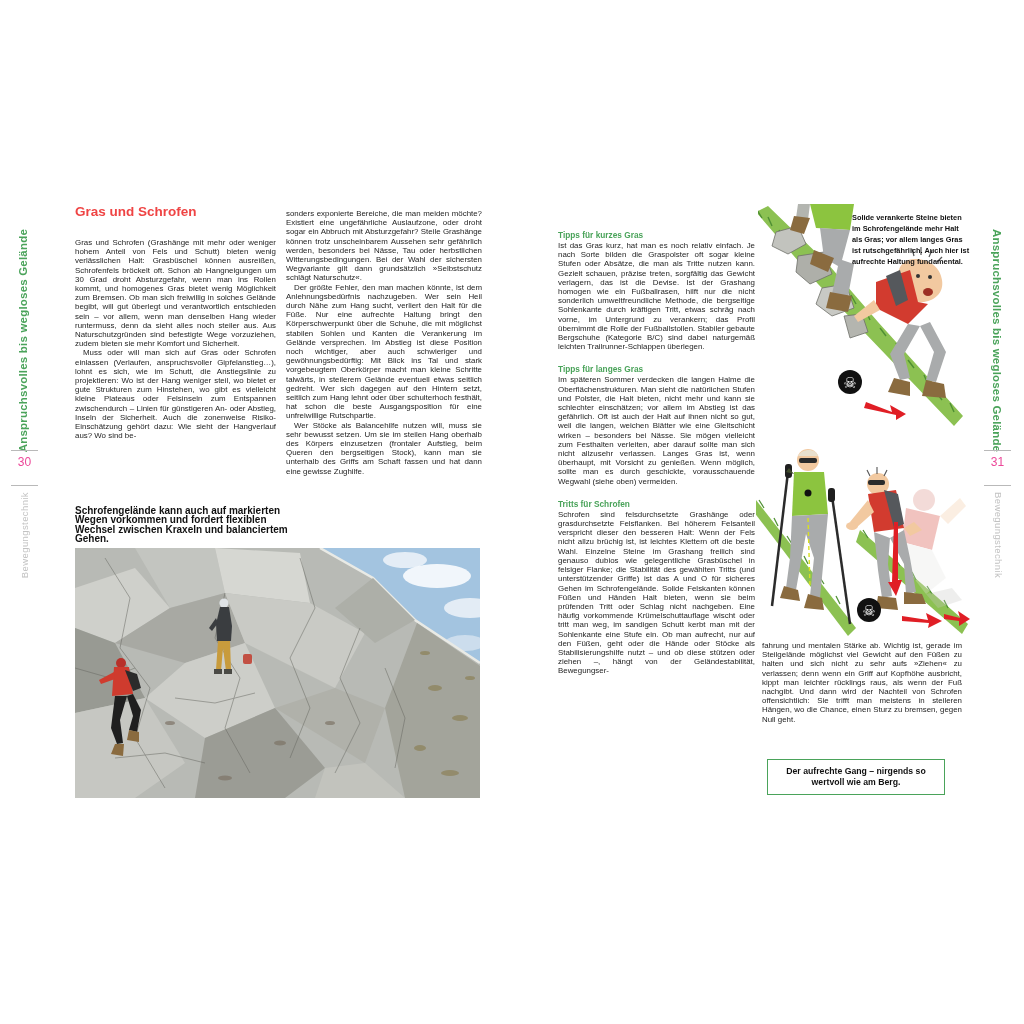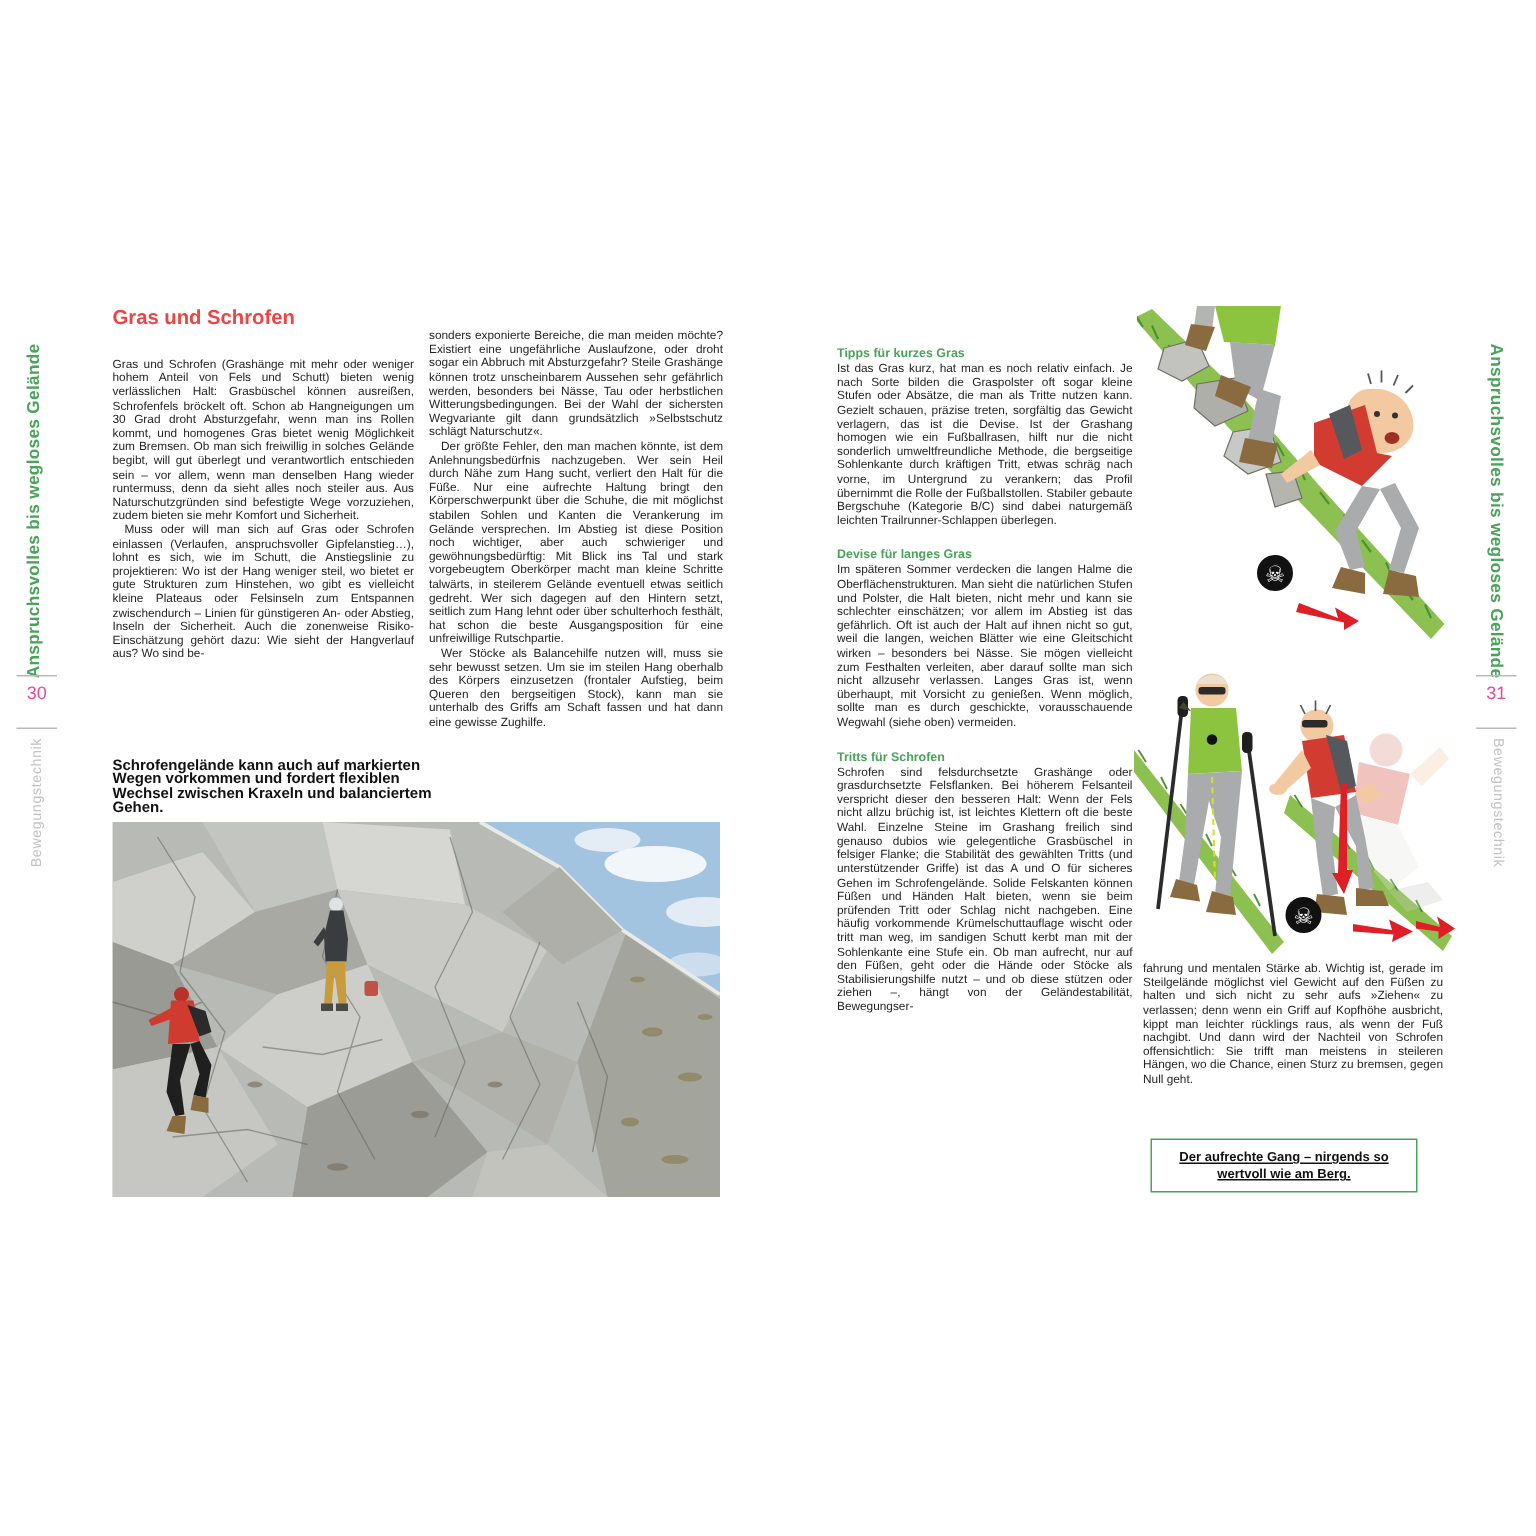--- a/index.html
+++ b/index.html
@@ -22,21 +22,21 @@
   .body-text p.indent{text-indent:8px;}
   .main-head{font-size:13.5px;font-weight:bold;color:#ef4444;margin:0;}
   .tip-head{font-size:8.3px;font-weight:bold;color:#4aa35a;margin:16px 0 1px 0;line-height:10px;}
   .tip-body{margin:0 0 0 0;}
   .tip-gap{margin-top:13px;}
   .photo-caption{font-size:10px;font-weight:bold;line-height:9.4px;color:#111;}
   .ill-caption{font-size:7.4px;font-weight:bold;line-height:11.1px;color:#111;}
   .callout{
     border:1.5px solid #4aa35a;background:#fff;
     font-size:8.7px;font-weight:bold;line-height:11px;text-align:center;
-    padding:6px 8px;color:#111;text-decoration:underline;
+    padding:6px 8px;color:#111;
   }
 </style>
 </head>
 <body>
 
 <div>
 
   <div class="abs" style="left:17px;top:229px;">
     <span class="vert-up side-title">Anspruchsvolles bis wegloses Gelände</span>
   </div>
@@ -57,21 +57,21 @@
     <span class="vert-down side-sub">Bewegungstechnik</span>
   </div>
 
   <h1 class="abs main-head" style="left:75px;top:204px;">Gras und Schrofen</h1>
 
   <div class="abs body-text" style="left:75px;top:238px;width:201px;">
     <p>Gras und Schrofen (Grashänge mit mehr oder weniger hohem Anteil von Fels und Schutt) bieten wenig verlässlichen Halt: Grasbüschel können ausreißen, Schrofenfels bröckelt oft. Schon ab Hangneigungen um 30 Grad droht Absturzgefahr, wenn man ins Rollen kommt, und homogenes Gras bietet wenig Möglichkeit zum Bremsen. Ob man sich freiwillig in solches Gelände begibt, will gut überlegt und verantwortlich entschieden sein – vor allem, wenn man denselben Hang wieder runtermuss, denn da sieht alles noch steiler aus. Aus Naturschutzgründen sind befestigte Wege vorzuziehen, zudem bieten sie mehr Komfort und Sicherheit.</p>
     <p class="indent">Muss oder will man sich auf Gras oder Schrofen einlassen (Verlaufen, anspruchsvoller Gipfelanstieg…), lohnt es sich, wie im Schutt, die Anstiegslinie zu projektieren: Wo ist der Hang weniger steil, wo bietet er gute Strukturen zum Hinstehen, wo gibt es vielleicht kleine Plateaus oder Felsinseln zum Entspannen zwischendurch – Linien für günstigeren An- oder Abstieg, Inseln der Sicherheit. Auch die zonenweise Risiko-Einschätzung gehört dazu: Wie sieht der Hangverlauf aus? Wo sind be-</p>
   </div>
 
-  <div class="abs body-text" style="left:286px;top:219px;width:196px;">
+  <div class="abs body-text" style="left:286px;top:209px;width:196px;">
     <p>sonders exponierte Bereiche, die man meiden möchte? Existiert eine ungefährliche Auslaufzone, oder droht sogar ein Abbruch mit Absturzgefahr? Steile Grashänge können trotz unscheinbarem Aussehen sehr gefährlich werden, besonders bei Nässe, Tau oder herbstlichen Witterungsbedingungen. Bei der Wahl der sichersten Wegvariante gilt dann grundsätzlich »Selbstschutz schlägt Naturschutz«.</p>
     <p class="indent">Der größte Fehler, den man machen könnte, ist dem Anlehnungsbedürfnis nachzugeben. Wer sein Heil durch Nähe zum Hang sucht, verliert den Halt für die Füße. Nur eine aufrechte Haltung bringt den Körperschwerpunkt über die Schuhe, die mit möglichst stabilen Sohlen und Kanten die Verankerung im Gelände versprechen. Im Abstieg ist diese Position noch wichtiger, aber auch schwieriger und gewöhnungsbedürftig: Mit Blick ins Tal und stark vorgebeugtem Oberkörper macht man kleine Schritte talwärts, in steilerem Gelände eventuell etwas seitlich gedreht. Wer sich dagegen auf den Hintern setzt, seitlich zum Hang lehnt oder über schulterhoch festhält, hat schon die beste Ausgangsposition für eine unfreiwillige Rutschpartie.</p>
     <p class="indent">Wer Stöcke als Balancehilfe nutzen will, muss sie sehr bewusst setzen. Um sie im steilen Hang oberhalb des Körpers einzusetzen (frontaler Aufstieg, beim Queren den bergseitigen Stock), kann man sie unterhalb des Griffs am Schaft fassen und hat dann eine gewisse Zughilfe.</p>
   </div>
 
   <div class="abs photo-caption" style="left:75px;top:506px;width:215px;">Schrofengelände kann auch auf markierten Wegen vorkommen und fordert flexiblen Wechsel zwischen Kraxeln und balanciertem Gehen.</div>
 
   <div class="abs" style="left:75px;top:548px;width:405px;height:250px;">
     <svg width="405" height="250" viewBox="0 0 405 250">
       <rect x="0" y="0" width="405" height="250" fill="#bfc1bd"></rect>
@@ -147,21 +147,21 @@
         <path d="M40,196 L36,206 L48,208 L49,196 Z" fill="#8a6b3f"></path>
         <path d="M52,148 L58,168 L54,182 L62,184 L66,162 L58,146 Z" fill="#1f1f1f"></path>
         <path d="M54,182 L52,192 L64,194 L64,184 Z" fill="#8a6b3f"></path>
       </g>
     </svg>
   </div>
 
   <div class="abs body-text" style="left:558px;top:214px;width:197px;">
     <h2 class="tip-head">Tipps für kurzes Gras</h2>
     <p class="tip-body">Ist das Gras kurz, hat man es noch relativ einfach. Je nach Sorte bilden die Graspolster oft sogar kleine Stufen oder Absätze, die man als Tritte nutzen kann. Gezielt schauen, präzise treten, sorgfältig das Gewicht verlagern, das ist die Devise. Ist der Grashang homogen wie ein Fußballrasen, hilft nur die nicht sonderlich umweltfreundliche Methode, die bergseitige Sohlenkante durch kräftigen Tritt, etwas schräg nach vorne, im Untergrund zu verankern; das Profil übernimmt die Rolle der Fußballstollen. Stabiler gebaute Bergschuhe (Kategorie B/C) sind dabei naturgemäß leichten Trailrunner-Schlappen überlegen.</p>
-    <h2 class="tip-head tip-gap">Devise für langes Gras</h2>
+    <h2 class="tip-head tip-gap">Tipps für langes Gras</h2>
     <p class="tip-body">Im späteren Sommer verdecken die langen Halme die Oberflächenstrukturen. Man sieht die natürlichen Stufen und Polster, die Halt bieten, nicht mehr und kann sie schlechter einschätzen; vor allem im Abstieg ist das gefährlich. Oft ist auch der Halt auf ihnen nicht so gut, weil die langen, weichen Blätter wie eine Gleitschicht wirken – besonders bei Nässe. Sie mögen vielleicht zum Festhalten verleiten, aber darauf sollte man sich nicht allzusehr verlassen. Langes Gras ist, wenn überhaupt, mit Vorsicht zu genießen. Wenn möglich, sollte man es durch geschickte, vorausschauende Wegwahl (siehe oben) vermeiden.</p>
     <h2 class="tip-head tip-gap">Tritts für Schrofen</h2>
     <p class="tip-body">Schrofen sind felsdurchsetzte Grashänge oder grasdurchsetzte Felsflanken. Bei höherem Felsanteil verspricht dieser den besseren Halt: Wenn der Fels nicht allzu brüchig ist, ist leichtes Klettern oft die beste Wahl. Einzelne Steine im Grashang freilich sind genauso dubios wie gelegentliche Grasbüschel in felsiger Flanke; die Stabilität des gewählten Tritts (und unterstützender Griffe) ist das A und O für sicheres Gehen im Schrofengelände. Solide Felskanten können Füßen und Händen Halt bieten, wenn sie beim prüfenden Tritt oder Schlag nicht nachgeben. Eine häufig vorkommende Krümelschuttauflage wischt oder tritt man weg, im sandigen Schutt kerbt man mit der Sohlenkante eine Stufe ein. Ob man aufrecht, nur auf den Füßen, geht oder die Hände oder Stöcke als Stabilisierungshilfe nutzt – und ob diese stützen oder ziehen –, hängt von der Geländestabilität, Bewegungser-</p>
   </div>
 
   <div class="abs" style="left:758px;top:204px;width:212px;height:228px;">
     <svg width="212" height="228" viewBox="0 0 212 228">
 
       <path d="M-2,8 L10,2 L70,60 L120,118 L205,212 L196,222 L60,80 Z" fill="#8cc152"></path>
       <g stroke="#4e8f33" stroke-width="1.4" fill="none">
@@ -214,20 +214,21 @@
         <path d="M168,176 L164,192 L188,194 L186,180 Z" fill="#8a6b3f"></path>
       </g>
 
       <g>
         <circle cx="92" cy="178" r="12" fill="#111111"></circle>
         <text x="92" y="184" font-size="15" fill="#ffffff" text-anchor="middle">☠</text>
       </g>
 
       <path d="M108,198 L134,208 L132,201 L148,210 L138,216 L138,211 L106,204 Z" fill="#e01e25"></path>
     </svg>
+    <div class="abs ill-caption" style="left:94px;top:8px;width:118px;">Solide verankerte Steine bieten im Schrofengelände mehr Halt als Gras; vor allem langes Gras ist rutschgefährlich. Auch hier ist aufrechte Haltung fundamental.</div>
   </div>
 
   <div class="abs" style="left:756px;top:438px;width:214px;height:200px;">
     <svg width="214" height="200" viewBox="0 0 214 200">
 
       <path d="M0,62 L100,190 L92,198 L-2,74 Z" fill="#8cc152"></path>
       <g stroke="#4e8f33" stroke-width="1.2" fill="none">
         <path d="M8,70 l-5,-8"></path>
           <path d="M22,88 l-4,-8"></path>
           <path d="M36,106 l-5,-8"></path>

